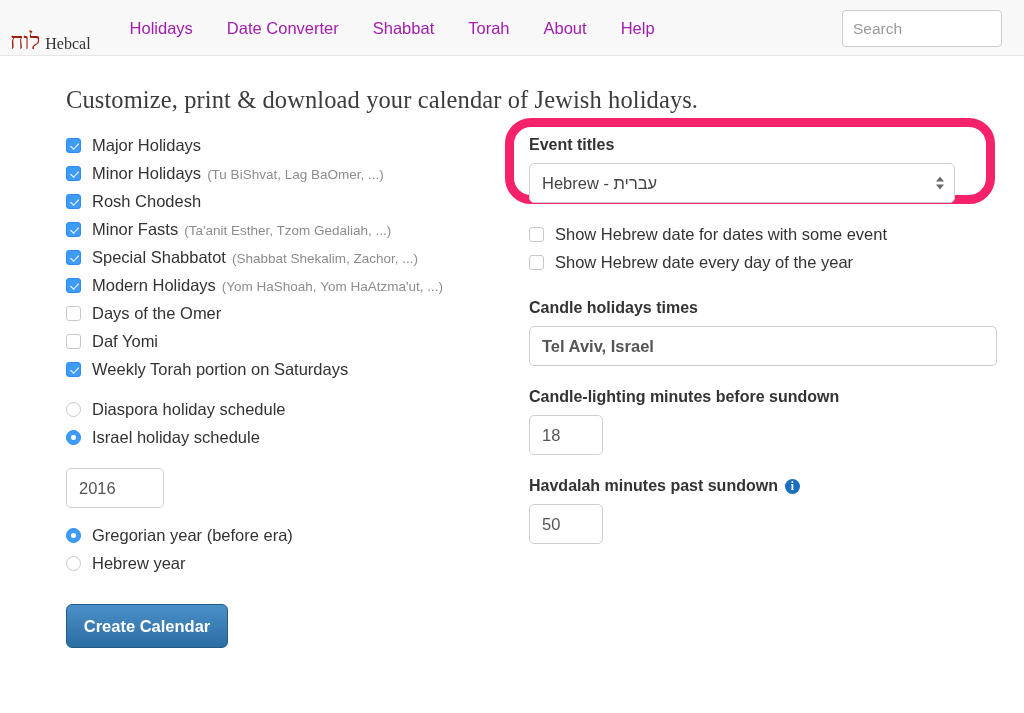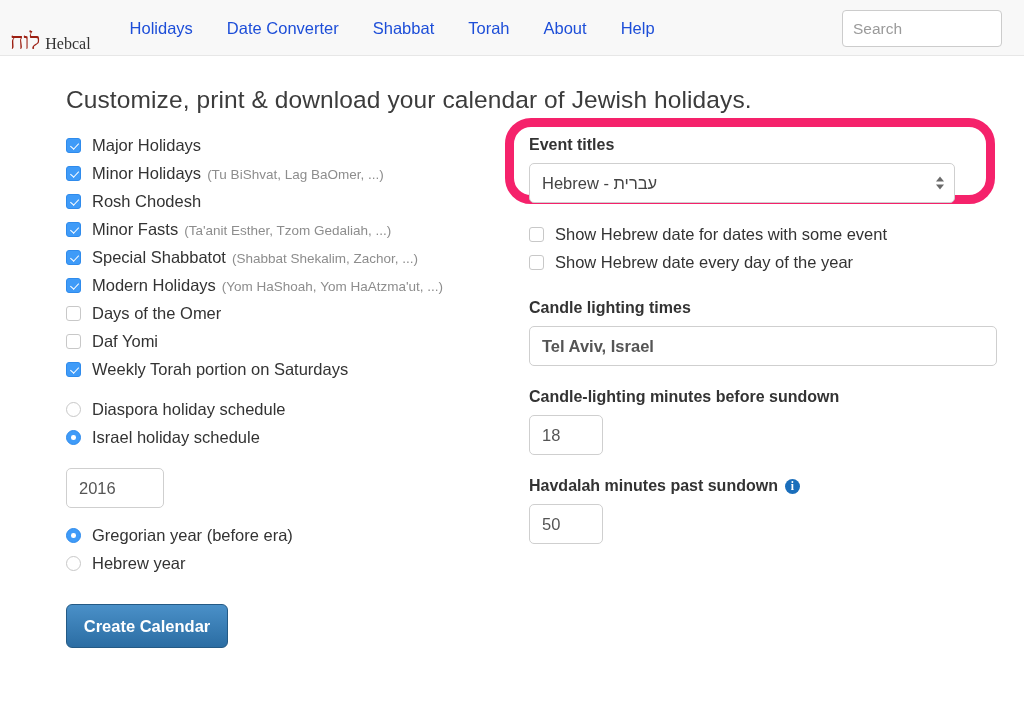--- a/index.html
+++ b/index.html
@@ -44,21 +44,21 @@
   .brand .lat {
     color: #333333;
     font-size: 16px;
   }
   .nav-links {
     display: flex;
     align-items: center;
     height: 100%;
   }
   .nav-link {
-    color: #1d4ed8;
+    color: #a21caf;
     font-size: 16.5px;
     text-decoration: none;
     padding: 0 17px;
     line-height: 56px;
     white-space: nowrap;
   }
   .search-box {
     position: absolute;
     right: 22px;
     top: 10px;
@@ -76,20 +76,21 @@
   }
   .search-box::placeholder { color: #9a9a9a; }
 
   
   .page-title {
     margin: 30px 0 0 66px;
     font-size: 24.5px;
     font-weight: 400;
     color: #3c3c3c;
     letter-spacing: 0.1px;
+    font-family: Liberation Serif, serif;
   }
 
   .columns {
     position: relative;
     margin-top: 22px;
   }
 
   .col-left {
     position: absolute;
     left: 66px;
@@ -422,21 +423,21 @@
       <span class="lbl">Show Hebrew date for dates with some event</span>
     </div>
 
     <div class="ctrl">
       <span class="cb off"></span>
       <span class="lbl">Show Hebrew date every day of the year</span>
     </div>
 
     <div style="height:18px"></div>
 
-    <div class="field-label">Candle lighting times</div>
+    <div class="field-label">Candle holidays times</div>
     <input class="txt txt-wide" type="text" value="Tel Aviv, Israel" style="">
 
     <div style="height:22px"></div>
 
     <div class="field-label">Candle-lighting minutes before sundown</div>
     <input class="txt txt-small" type="text" value="18" style="">
 
     <div style="height:22px"></div>
 
     <div class="field-label">

